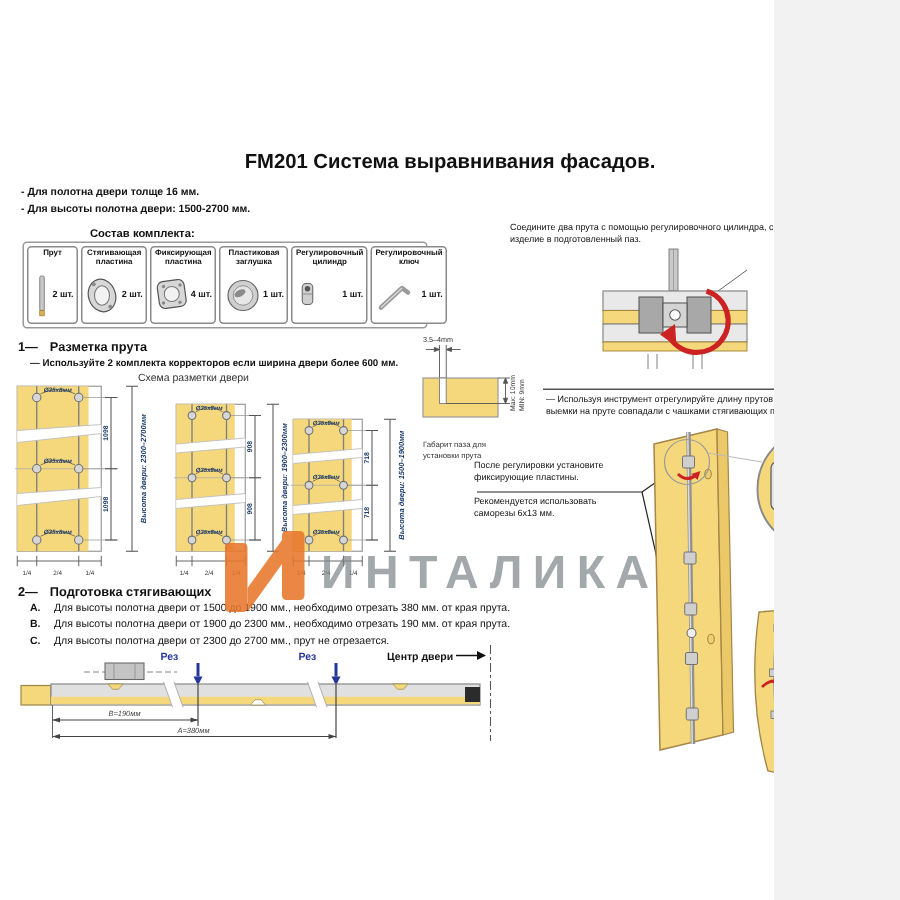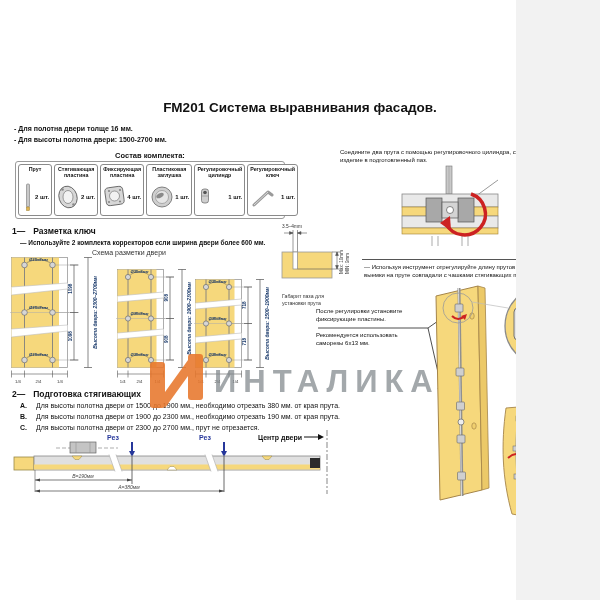--- a/index.html
+++ b/index.html
@@ -28,21 +28,21 @@
 </head>
 <body>
 
 <div id="page">
 
   <div class="abs title" style="top:100px;left:0">FM201 Система выравнивания фасадов.</div>
 
   <div class="abs t7 b" style="top:125px;left:14px">- Для полотна двери толще 16 мм.</div>
   <div class="abs t7 b" style="top:136px;left:14px">- Для высоты полотна двери: 1500-2700 мм.</div>
 
-  <div class="abs t75 b" style="top:151px;left:60px;width:180px;text-align:center">Состав комплекта:</div>
+  <div class="abs t75 b" style="top:151px;left:60px;width:180px;">Состав комплекта:</div>
 
   <div class="abs kit" style="top:161px;left:15px;width:270px;height:58px">
     <div class="kcell" style="flex:0.82">
       <div class="kname">Прут</div>
       <div class="krow">
         <svg width="14" height="30" viewBox="0 0 14 30">
           <rect x="5.5" y="2" width="3" height="23" rx="1" fill="#c9c9c9" stroke="#777" stroke-width="0.6"></rect>
           <rect x="5.5" y="25" width="3" height="3.5" fill="#e0b453" stroke="#9a7c2c" stroke-width="0.5"></rect>
         </svg>
         <span class="kqty">2 шт.</span>
@@ -103,21 +103,21 @@
           <path d="M4,22 L18,9 L22,12" fill="none" stroke="#9a9a9a" stroke-width="3" stroke-linecap="round" stroke-linejoin="round"></path>
           <path d="M4,22 L18,9" fill="none" stroke="#d9d9d9" stroke-width="1"></path>
         </svg>
         <span class="kqty">1 шт.</span>
       </div>
     </div>
   </div>
 
   <div class="abs sechead" style="top:226px;left:12px">
     <span class="t8 b">1—</span>
-    <span class="t8 b">Разметка ключ</span>
+    <span class="t8 b">Разметка прута</span>
   </div>
   <div class="abs t65 b" style="top:239px;left:20px">— Используйте 2 комплекта корректоров если ширина двери более 600 мм.</div>
   <div class="abs t7" style="top:249px;left:92px;color:#333">Схема разметки двери</div>
 
   <svg class="abs" style="left:10px;top:256px" width="100" height="128" viewBox="0 0 100 128">
     <rect x="1.5" y="1.5" width="56" height="110" fill="#ffffff" stroke="#9a9a9a" stroke-width="0.8"></rect>
     <rect x="1.5" y="1.5" width="47.5" height="110" fill="#f6d87c" stroke="none"></rect>
     <line x1="0" y1="56.5" x2="59" y2="56.5" stroke="#aaa" stroke-width="0.5"></line>
     <line x1="14.5" y1="1.5" x2="14.5" y2="111.5" stroke="#7f7f7f" stroke-width="0.9"></line>
     <line x1="42.5" y1="1.5" x2="42.5" y2="111.5" stroke="#7f7f7f" stroke-width="0.9"></line>

